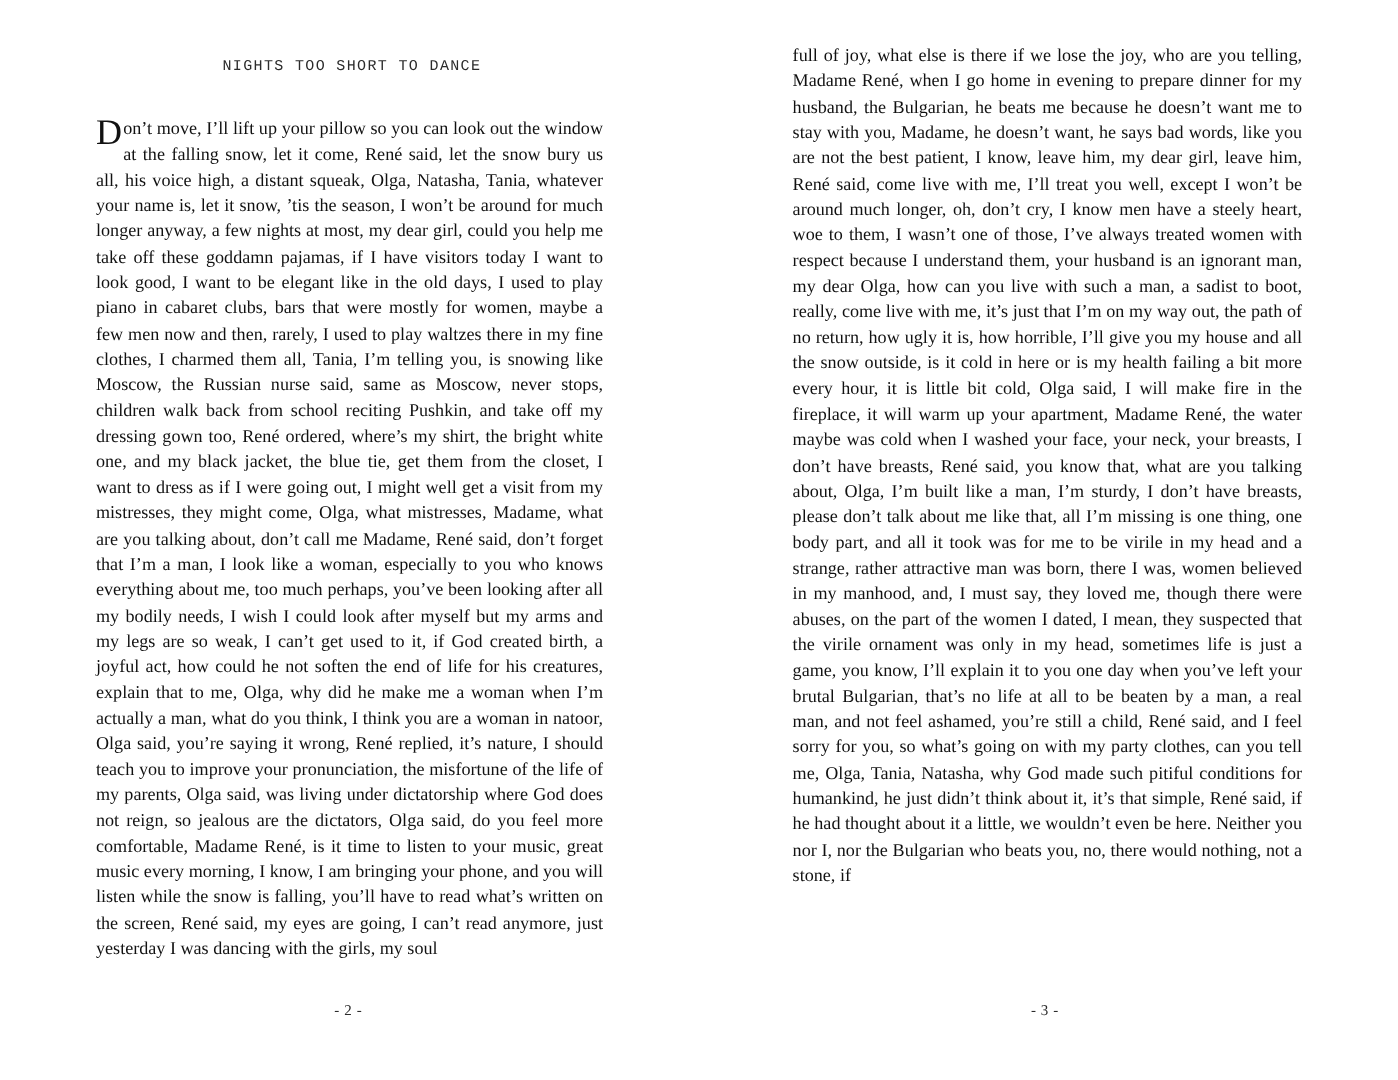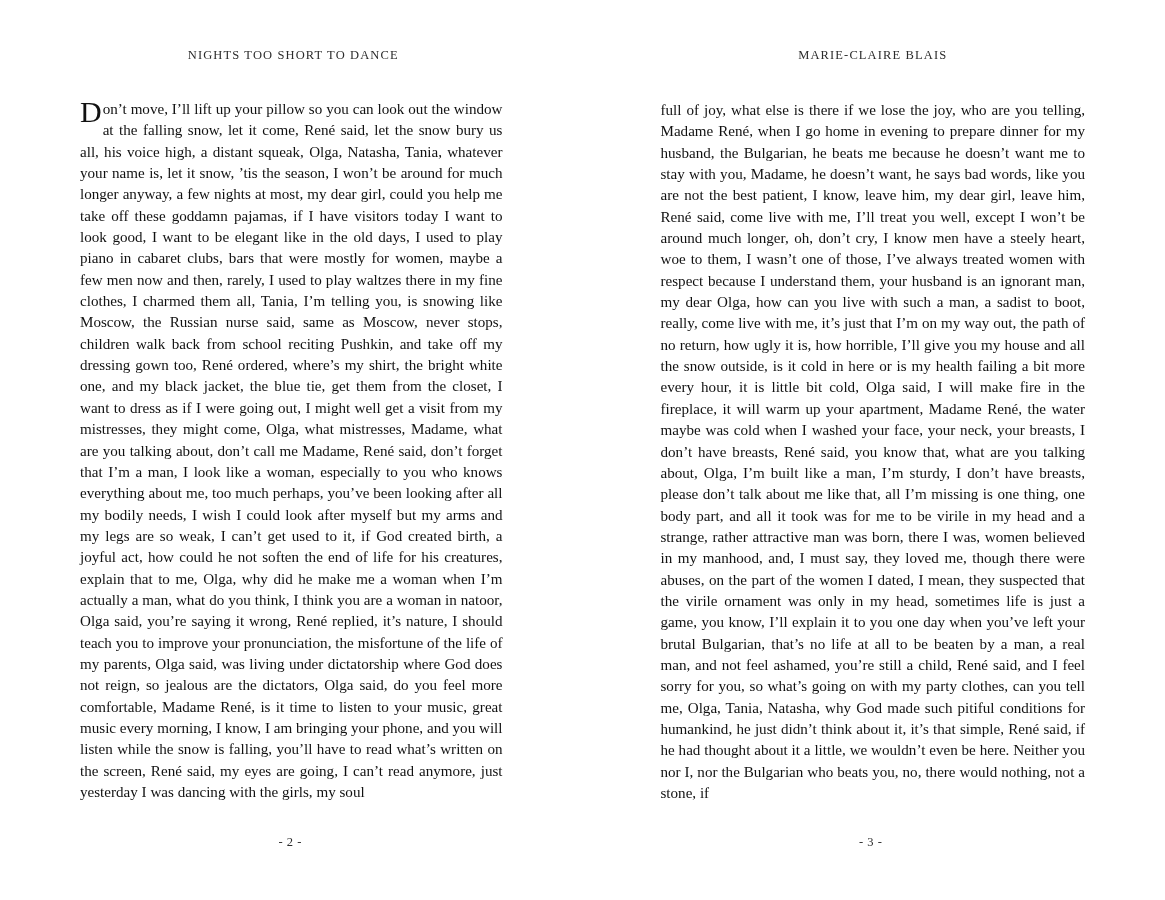--- a/index.html
+++ b/index.html
@@ -34,21 +34,21 @@
     padding: 0 80px 0 78px;
   }
   .running-head {
     text-align: center;
     font-size: 12.5px;
     letter-spacing: 0.09em;
     font-variant: small-caps;
     text-transform: uppercase;
     color: #2b2b2b;
     margin-top: 48px;
-    font-family: Liberation Serif, serif;
+    font-family: Liberation Mono, monospace;
   }
   .page-left .running-head {
     margin-left: 4px;
   }
   .body-block {
     margin-top: 36px;
     font-size: 15.1px;
     line-height: 21.35px;
     text-align: justify;
     text-justify: inter-word;
@@ -87,20 +87,19 @@
 
   <div class="page page-left">
     <div class="running-head">NIGHTS TOO SHORT TO DANCE</div>
     <div class="body-block">
       <span class="dropcap">D</span><span>on’t move, I’ll lift up your pillow so you can look out the window at the falling snow, let it come, René said, let the snow bury us all, his voice high, a distant squeak, Olga, Natasha, Tania, whatever your name is, let it snow, ’tis the season, I won’t be around for much longer anyway, a few nights at most, my dear girl, could you help me take off these goddamn pajamas, if I have visitors today I want to look good, I want to be elegant like in the old days, I used to play piano in cabaret clubs, bars that were mostly for women, maybe a few men now and then, rarely, I used to play waltzes there in my fine clothes, I charmed them all, Tania, I’m telling you, is snowing like Moscow, the Russian nurse said, same as Moscow, never stops, children walk back from school reciting Pushkin, and take off my dressing gown too, René ordered, where’s my shirt, the bright white one, and my black jacket, the blue tie, get them from the closet, I want to dress as if I were going out, I might well get a visit from my mistresses, they might come, Olga, what mistresses, Madame, what are you talking about, don’t call me Madame, René said, don’t forget that I’m a man, I look like a woman, especially to you who knows everything about me, too much perhaps, you’ve been looking after all my bodily needs, I wish I could look after myself but my arms and my legs are so weak, I can’t get used to it, if God created birth, a joyful act, how could he not soften the end of life for his creatures, explain that to me, Olga, why did he make me a woman when I’m actually a man, what do you think, I think you are a woman in natoor, Olga said, you’re saying it wrong, René replied, it’s nature, I should teach you to improve your pronunciation, the misfortune of the life of my parents, Olga said, was living under dictatorship where God does not reign, so jealous are the dictators, Olga said, do you feel more comfortable, Madame René, is it time to listen to your music, great music every morning, I know, I am bringing your phone, and you will listen while the snow is falling, you’ll have to read what’s written on the screen, René said, my eyes are going, I can’t read anymore, just yesterday I was dancing with the girls, my soul</span>
     </div>
     <div class="folio">- 2 -</div>
   </div>
 
   <div class="page page-right">
-    <div class="running-head">MARIE-CLAIRE BLAIS</div>
     <div class="body-block">
       <span>full of joy, what else is there if we lose the joy, who are you telling, Madame René, when I go home in evening to prepare dinner for my husband, the Bulgarian, he beats me because he doesn’t want me to stay with you, Madame, he doesn’t want, he says bad words, like you are not the best patient, I know, leave him, my dear girl, leave him, René said, come live with me, I’ll treat you well, except I won’t be around much longer, oh, don’t cry, I know men have a steely heart, woe to them, I wasn’t one of those, I’ve always treated women with respect because I understand them, your husband is an ignorant man, my dear Olga, how can you live with such a man, a sadist to boot, really, come live with me, it’s just that I’m on my way out, the path of no return, how ugly it is, how horrible, I’ll give you my house and all the snow outside, is it cold in here or is my health failing a bit more every hour, it is little bit cold, Olga said, I will make fire in the fireplace, it will warm up your apartment, Madame René, the water maybe was cold when I washed your face, your neck, your breasts, I don’t have breasts, René said, you know that, what are you talking about, Olga, I’m built like a man, I’m sturdy, I don’t have breasts, please don’t talk about me like that, all I’m missing is one thing, one body part, and all it took was for me to be virile in my head and a strange, rather attractive man was born, there I was, women believed in my manhood, and, I must say, they loved me, though there were abuses, on the part of the women I dated, I mean, they suspected that the virile ornament was only in my head, sometimes life is just a game, you know, I’ll explain it to you one day when you’ve left your brutal Bulgarian, that’s no life at all to be beaten by a man, a real man, and not feel ashamed, you’re still a child, René said, and I feel sorry for you, so what’s going on with my party clothes, can you tell me, Olga, Tania, Natasha, why God made such pitiful conditions for humankind, he just didn’t think about it, it’s that simple, René said, if he had thought about it a little, we wouldn’t even be here. Neither you nor I, nor the Bulgarian who beats you, no, there would nothing, not a stone, if</span>
     </div>
     <div class="folio">- 3 -</div>
   </div>
 
 </div>
 
 </body></html>

